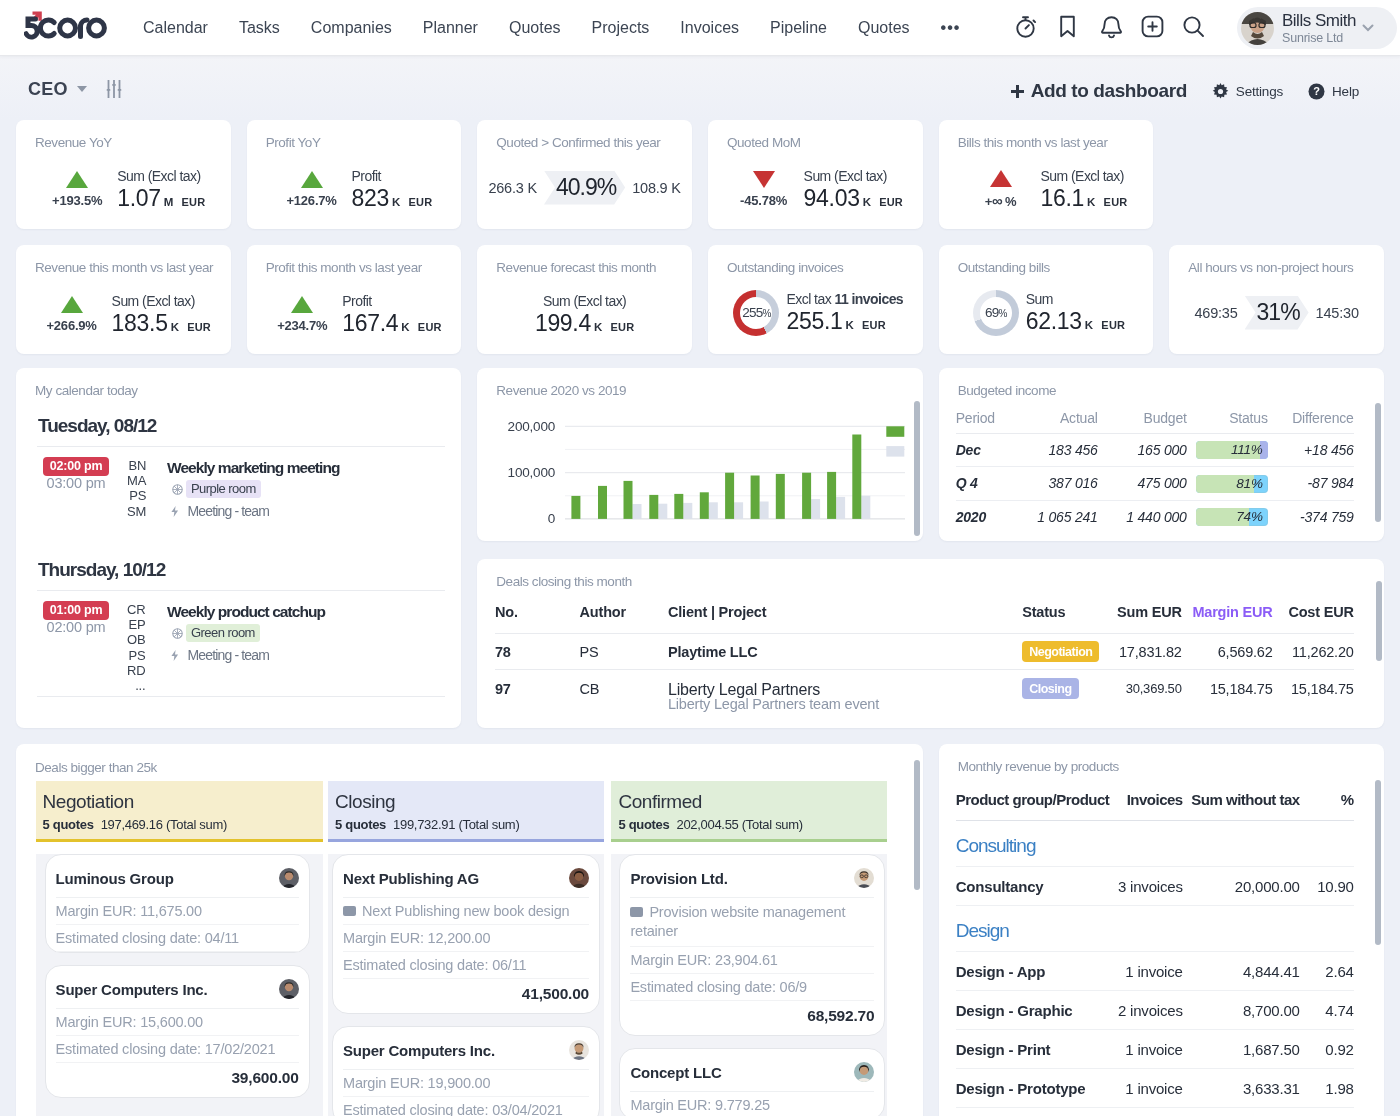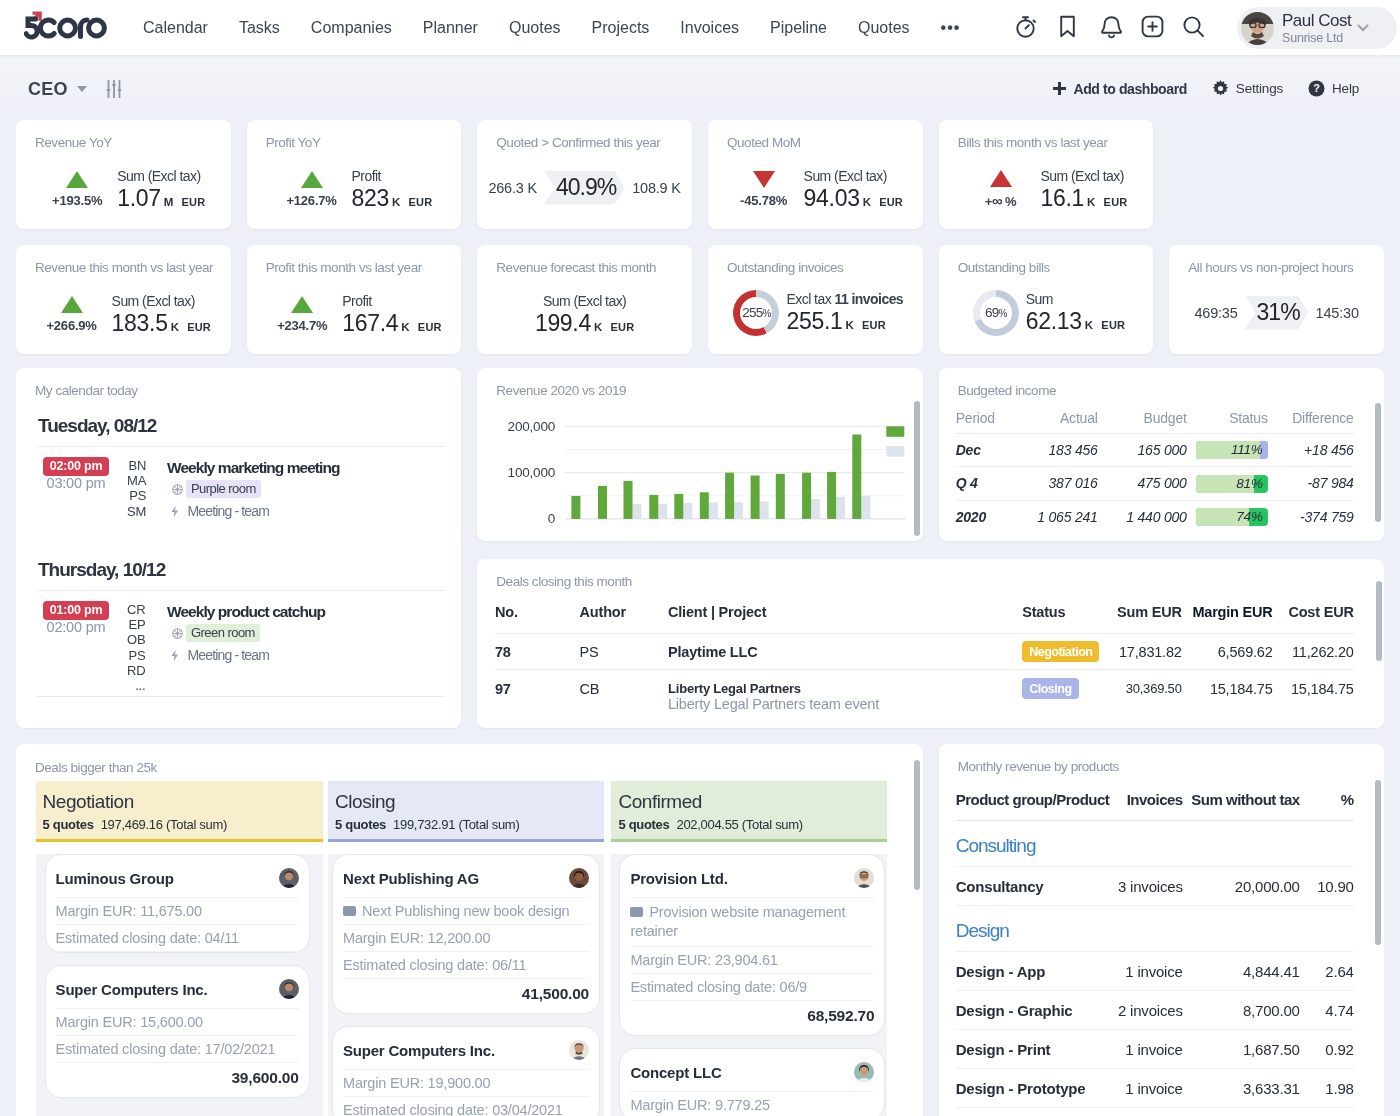--- a/index.html
+++ b/index.html
@@ -75,21 +75,21 @@
 #chart { left:477.3px; top:368px; width:445.3px; height:172.6px; }
 
 
 #budget { left:938.7px; top:368px; width:445.3px; height:172.6px; }
 #budget table { position:absolute; left:17px; top:36px; width:398px; border-collapse:collapse; font-size:14px; }
 #budget th { color:#8d97a8; font-weight:normal; text-align:right; padding:6px 0 7px 0; border-bottom:1px solid #e9ebef; }
 #budget th:first-child { text-align:left; }
 #budget td { text-align:right; padding:7px 0; border-bottom:1px solid #eceef2; color:#272e3a;font-style:italic; }
 #budget tr:last-child td { border-bottom:none; }
 #budget td:first-child { text-align:left; font-weight:bold; }
-.sbar { position:relative; width:72px; height:18px; background:#22c55e; border-radius:4px; display:inline-block; vertical-align:middle; box-shadow:inset 0 0 0 1px rgba(160,170,160,.18); }
+.sbar { position:relative; width:72px; height:18px; background:#7dd3fc; border-radius:4px; display:inline-block; vertical-align:middle; box-shadow:inset 0 0 0 1px rgba(160,170,160,.18); }
 .sbar .fill { position:absolute; left:0; top:0; bottom:0; background:#c7e4b6; border-radius:4px 0 0 4px; }
 .sbar .blue { position:absolute; top:0; bottom:0; background:#a9b3ea; border-radius:0 4px 4px 0; }
 .sbar .txt { position:absolute; right:5px; top:0; line-height:18px; font-size:13.5px; color:#272e3a; }
 .diffpos { color:#4f9e3d; }
 .diffneg { color:#c03a2e; }
 
 
 #deals { left:477.3px; top:559px; width:906.7px; height:168.5px; }
 .pill { display:inline-block; border-radius:4px; color:#fff; font-size:12.5px; font-weight:bold; padding:3.5px 7px; letter-spacing:-0.5px; }
 
@@ -192,21 +192,21 @@
           <rect x="0" y="0" width="33" height="12" fill="#4a4742"></rect>
           <circle cx="16.5" cy="13.5" r="7.5" fill="#caa288"></circle>
           <path d="M8 9 q8-7 17 0 l0 4 q-9-5-17 0 Z" fill="#3a3733"></path>
           <rect x="9" y="11" width="6" height="4.5" rx="2" fill="none" stroke="#2e2b28" stroke-width="1.2"></rect>
           <rect x="18" y="11" width="6" height="4.5" rx="2" fill="none" stroke="#2e2b28" stroke-width="1.2"></rect>
           <path d="M12 20 q4.5 4 9 0 l2 4 q-6.5 5-13 0 Z" fill="#55493c"></path>
           <path d="M4 33 q12.5-12 25 0 Z" fill="#44413d"></path>
         </svg>
       </div>
       <div style="margin-left:8px;">
-        <div id="uname">Paul Cost</div>
+        <div id="uname">Bills Smith</div>
         <div id="ucomp">Sunrise Ltd</div>
       </div>
       <svg width="12" height="8" viewBox="0 0 12 8" fill="none" stroke="#9aa2ae" stroke-width="2" style="margin-left:6px;">
           <path d="M1.5 1.5 L6 6 L10.5 1.5" stroke-linecap="round"></path>
         </svg>
     </div>
   </div>
   <div id="ceobar">
     <div class="left">
       <span id="ceotitle">CEO</span>
@@ -216,21 +216,21 @@
       <svg width="22" height="22" viewBox="0 0 22 22" fill="none" stroke="#8d96a5" stroke-width="1.8" style="margin-left:16px;">
         <path d="M5.5 2 v18 M11 2 v18 M16.5 2 v18"></path>
         <path d="M5.5 13.5 l3-3 M11 7 l3 3 M16.5 13.5 l3-3" stroke="none"></path>
         <path d="M2.8 12.2 l5.4 0" stroke="none"></path>
         <rect x="3.6" y="11" width="3.8" height="1.8" rx=".9" fill="#8d96a5" stroke="none"></rect>
         <rect x="9.1" y="6" width="3.8" height="1.8" rx=".9" fill="#8d96a5" stroke="none"></rect>
         <rect x="14.6" y="11" width="3.8" height="1.8" rx=".9" fill="#8d96a5" stroke="none"></rect>
       </svg>
     </div>
     <div class="right">
-      <div class="itm" style="font-weight:bold; font-size:14px; letter-spacing:-0.4px;">
+      <div class="itm" style="font-weight:bold; font-size:19px; letter-spacing:-0.4px;">
         <svg width="13" height="13" viewBox="0 0 13 13">
             <path d="M5 0 h3 v5 h5 v3 h-5 v5 h-3 v-5 h-5 v-3 h5 Z" fill="#2f3744"></path>
           </svg>
         <span>Add to dashboard</span>
       </div>
       <div class="itm" style="font-size:13.5px;">
         <svg width="17" height="17" viewBox="0 0 17 17">
             <path d="M8.5 0 l1.2 2.2 2.4-0.9 0.3 2.6 2.6 0.3-0.9 2.4 2.2 1.2-2.2 1.2 0.9 2.4-2.6 0.3-0.3 2.6-2.4-0.9-1.2 2.2-1.2-2.2-2.4 0.9-0.3-2.6-2.6-0.3 0.9-2.4-2.2-1.2 2.2-1.2-0.9-2.4 2.6-0.3 0.3-2.6 2.4 0.9 Z" fill="#2f3744"></path>
             <circle cx="8.5" cy="8.5" r="2.6" fill="#eef0f6"></circle>
           </svg>
@@ -547,34 +547,34 @@
       </table>
     <div class="thumb" style="left:436px; top:35px; height:119px;"></div>
   </div>
   <div class="card" id="deals">
     <div class="wtitle">Deals closing this month</div>
     <div style="position:absolute; left:17.7px; top:45px; font-size:14.5px; font-weight:bold; color:#272e3a;">No.</div>
     <div style="position:absolute; left:102.3px; top:45px; font-size:14.5px; font-weight:bold; color:#272e3a;">Author</div>
     <div style="position:absolute; left:190.7px; top:45px; font-size:14.5px; font-weight:bold; color:#272e3a;">Client | Project</div>
     <div style="position:absolute; left:544.9px; top:45px; font-size:14.5px; font-weight:bold; color:#272e3a;">Status</div>
     <div style="position:absolute; right:202.3px; top:45px; font-size:14.5px; font-weight:bold; color:#272e3a;">Sum EUR</div>
-    <div style="position:absolute; right:111.4px; top:45px; font-size:14.5px; font-weight:bold; color:#0f172a;">Margin EUR</div>
+    <div style="position:absolute; right:111.4px; top:45px; font-size:14.5px; font-weight:bold; color:#8b5cf6;">Margin EUR</div>
     <div style="position:absolute; right:30.3px; top:45px; font-size:14.5px; font-weight:bold; color:#272e3a;">Cost EUR</div>
     <div class="hairline" style="left:17.7px; right:30px; top:73.7px;"></div>
     <div style="position:absolute; left:17.7px; top:85px; font-size:14.5px; font-weight:bold;">78</div>
     <div style="position:absolute; left:102.3px; top:85px; font-size:14.5px;">PS</div>
     <div style="position:absolute; left:190.7px; top:85px; font-size:14.5px; font-weight:bold;">Playtime LLC</div>
     <div class="pill" style="position:absolute; left:544.9px; top:82px; background:#eebc2d;">Negotiation</div>
     <div style="position:absolute; right:202.3px; top:85px; font-size:14.5px;">17,831.82</div>
     <div style="position:absolute; right:111.4px; top:85px; font-size:14.5px;">6,569.62</div>
     <div style="position:absolute; right:30.3px; top:85px; font-size:14.5px;">11,262.20</div>
     <div class="hairline" style="left:17.7px; right:30px; top:110.3px;"></div>
     <div style="position:absolute; left:17.7px; top:122px; font-size:14.5px; font-weight:bold;">97</div>
     <div style="position:absolute; left:102.3px; top:122px; font-size:14.5px;">CB</div>
-    <div style="position:absolute; left:190.7px; top:122px; font-size:13px; font-weight:bold;">Liberty Legal Partners</div>
+    <div style="position:absolute; left:190.7px; top:122px; font-size:16px; font-weight:normal;">Liberty Legal Partners</div>
     <div style="position:absolute; left:190.7px; top:137px; font-size:14.5px; color:#8d97a8;">Liberty Legal Partners team event</div>
     <div class="pill" style="position:absolute; left:544.9px; top:119px; background:#aab4e6;">Closing</div>
     <div style="position:absolute; right:202.3px; top:122px; font-size:13px;">30,369.50</div>
     <div style="position:absolute; right:111.4px; top:122px; font-size:14.5px;">15,184.75</div>
     <div style="position:absolute; right:30.3px; top:122px; font-size:14.5px;">15,184.75</div>
     <div class="thumb" style="left:899px; top:22px; height:80px;"></div>
   </div>
   <div class="card" id="kanban">
     <div class="wtitle" style="top:16px">Deals bigger than 25k</div>
     <div class="lane lane1">

